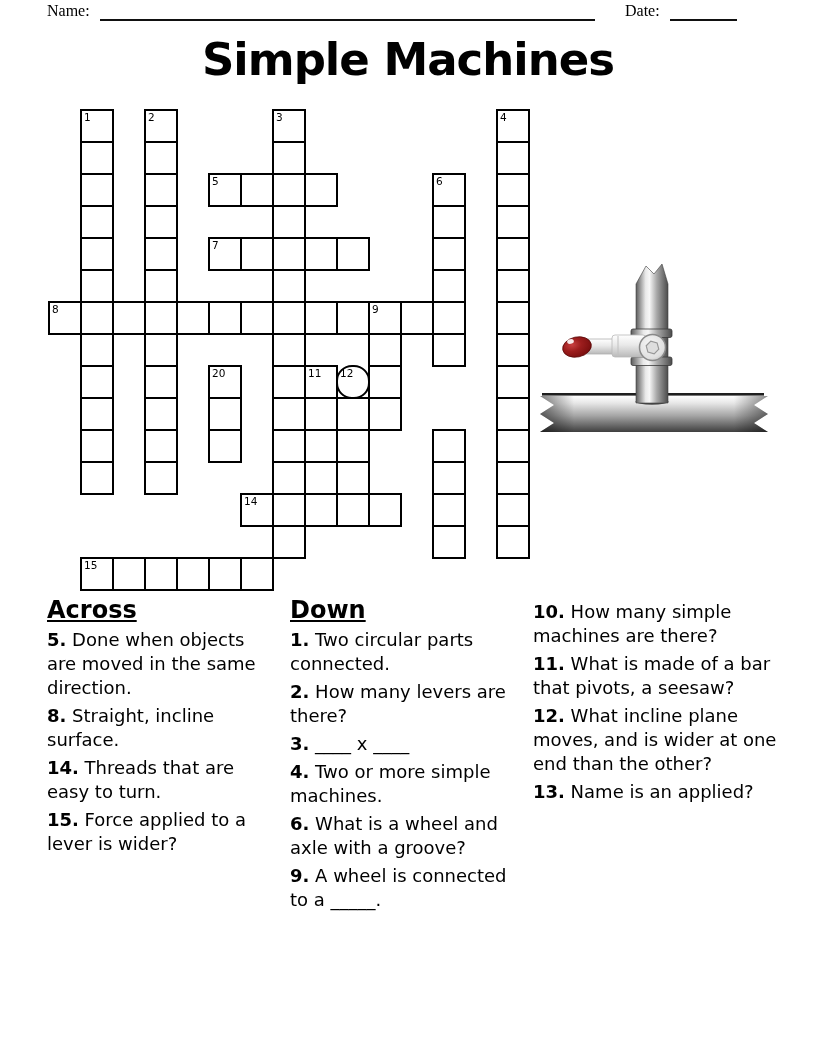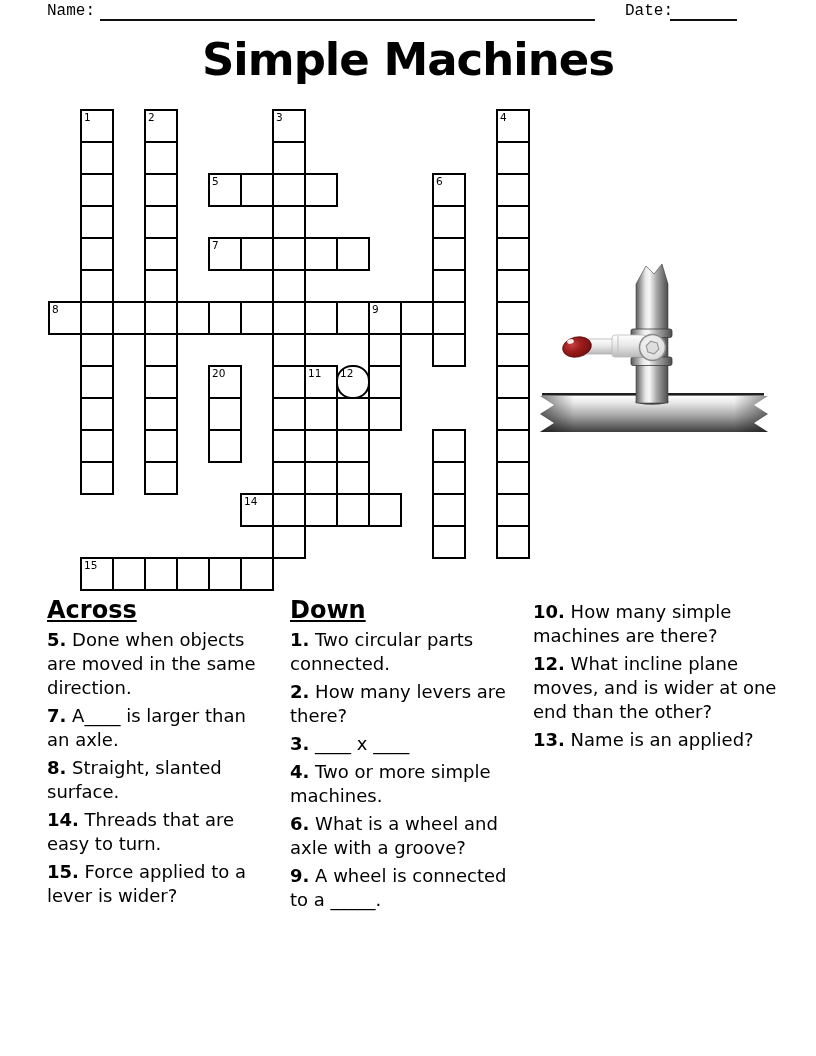--- a/index.html
+++ b/index.html
@@ -1,19 +1,19 @@
 <!DOCTYPE html>
 <html><head>
 <meta charset="utf-8">
 <style>
   html,body{margin:0;padding:0;background:#fff;}
   .page{position:relative;width:816px;height:1056px;background:#ffffff;overflow:hidden;
         font-family:"DejaVu Sans",sans-serif;color:#000;}
   
-  .hlabel{position:absolute;top:2px;font-family:Liberation Mono, monospace;font-size:16px;color:#000;}
+  .hlabel{position:absolute;top:2px;font-family:Liberation Serif, serif;font-size:16px;color:#000;}
   .hlabel.name{left:47px;}
   .hlabel.date{left:625px;}
   .hline{position:absolute;top:1px;height:18px;border-bottom:2px solid #111;}
   .hline.name{left:100px;width:495px;}
   .hline.date{left:670px;width:67px;}
   
   .title{position:absolute;left:0;top:30px;width:816px;text-align:center;margin:0;
          font-family:"DejaVu Sans",sans-serif;font-weight:700;font-size:45px;letter-spacing:-1px;line-height:60px;}
   
   #grid{position:absolute;left:48px;top:109px;}
@@ -243,38 +243,38 @@
     <polygon points="120.8,96.2 116.2,100.8 109.9,99.1 108.2,92.8 112.8,88.2 119.1,89.9" fill="#dedede" stroke="#979797" stroke-width="1.2"></polygon>
 
     <ellipse cx="39" cy="94" rx="14.5" ry="10" transform="rotate(-12 39 94)" fill="url(#gradKnob)" stroke="#5c0808" stroke-width="0.8"></ellipse>
     <ellipse cx="32.5" cy="88.5" rx="3.4" ry="2.4" transform="rotate(-12 32.5 88.5)" fill="#ffffff" opacity="0.9"></ellipse>
   </svg>
 
   <div class="col col1">
     <h2>Across</h2>
     <div id="list-across">
         <p class="clue"><b>5.</b><span> Done when objects are moved in the same direction.</span></p>
-        <p class="clue"><b>7.</b><span> A____ is larger than an axle.</span></p>
-        <p class="clue"><b>8.</b><span> Straight, slanted surface.</span></p>
+        <p class="clue"><b>8.</b><span> Straight, incline surface.</span></p>
         <p class="clue"><b>14.</b><span> Threads that are easy to turn.</span></p>
         <p class="clue"><b>15.</b><span> Force applied to a lever is wider?</span></p>
       </div>
   </div>
   <div class="col col2">
     <h2>Down</h2>
     <div id="list-down">
         <p class="clue"><b>1.</b><span> Two circular parts connected.</span></p>
         <p class="clue"><b>2.</b><span> How many levers are there?</span></p>
         <p class="clue"><b>3.</b><span> ____ x ____</span></p>
         <p class="clue"><b>4.</b><span> Two or more simple machines.</span></p>
         <p class="clue"><b>6.</b><span> What is a wheel and axle with a groove?</span></p>
         <p class="clue"><b>9.</b><span> A wheel is connected to a _____.</span></p>
       </div>
   </div>
   <div class="col col3">
     <div id="list-down2">
         <p class="clue"><b>10.</b><span> How many simple machines are there?</span></p>
+        <p class="clue"><b>11.</b><span> What is made of a bar that pivots, a seesaw?</span></p>
         <p class="clue"><b>12.</b><span> What incline plane moves, and is wider at one end than the other?</span></p>
         <p class="clue"><b>13.</b><span> Name is an applied?</span></p>
       </div>
   </div>
 
 </div>
 
 </body></html>

